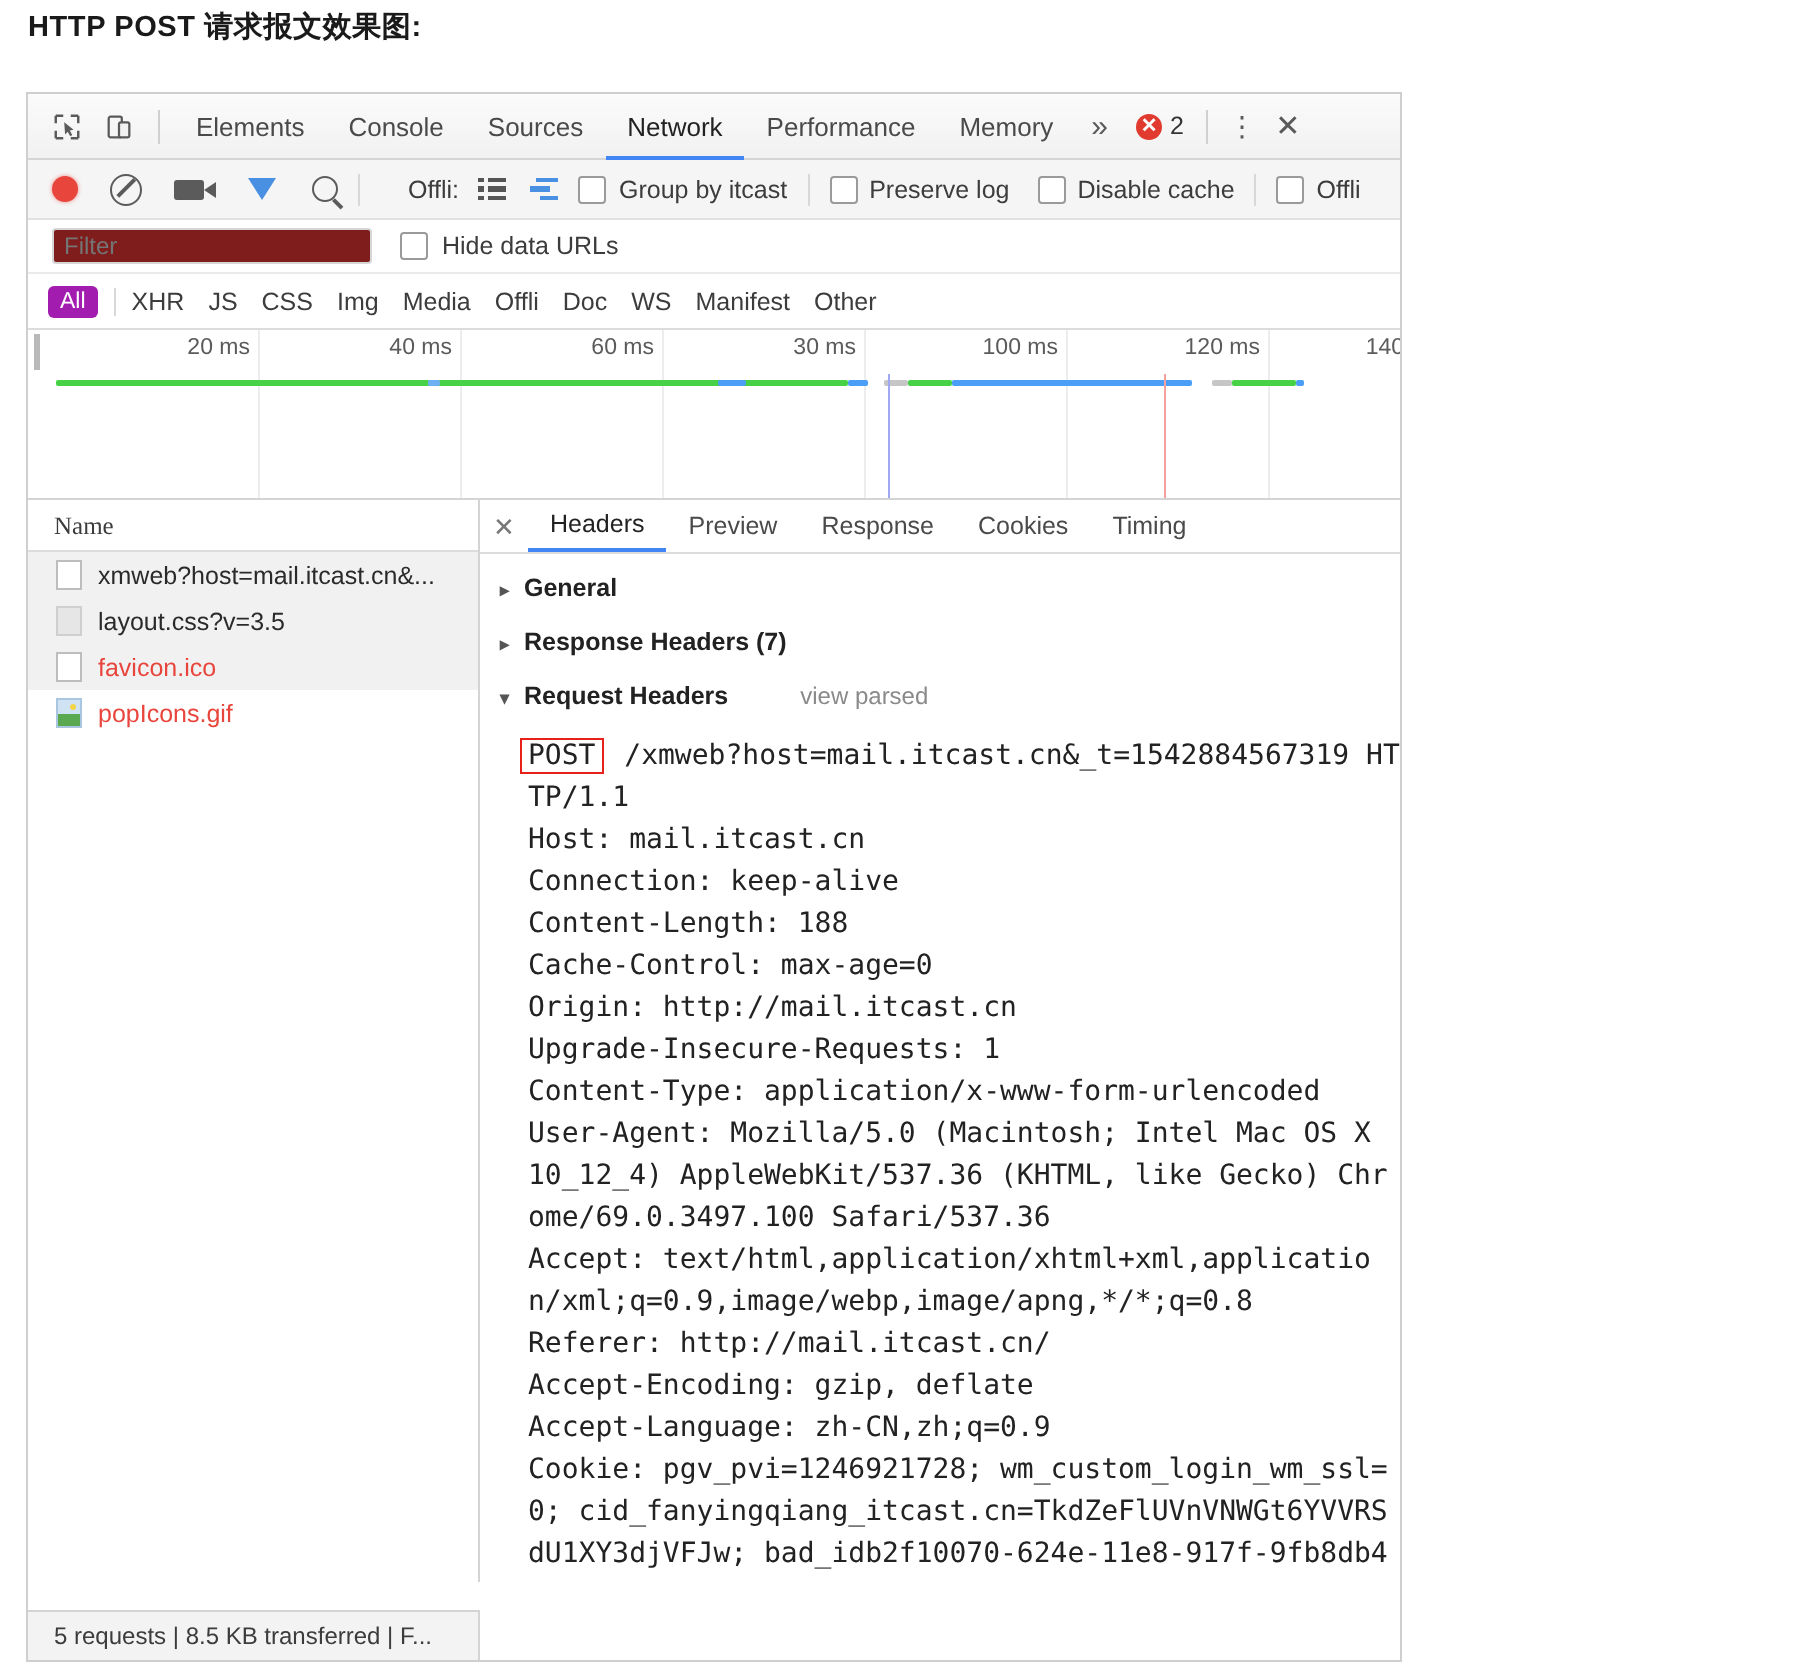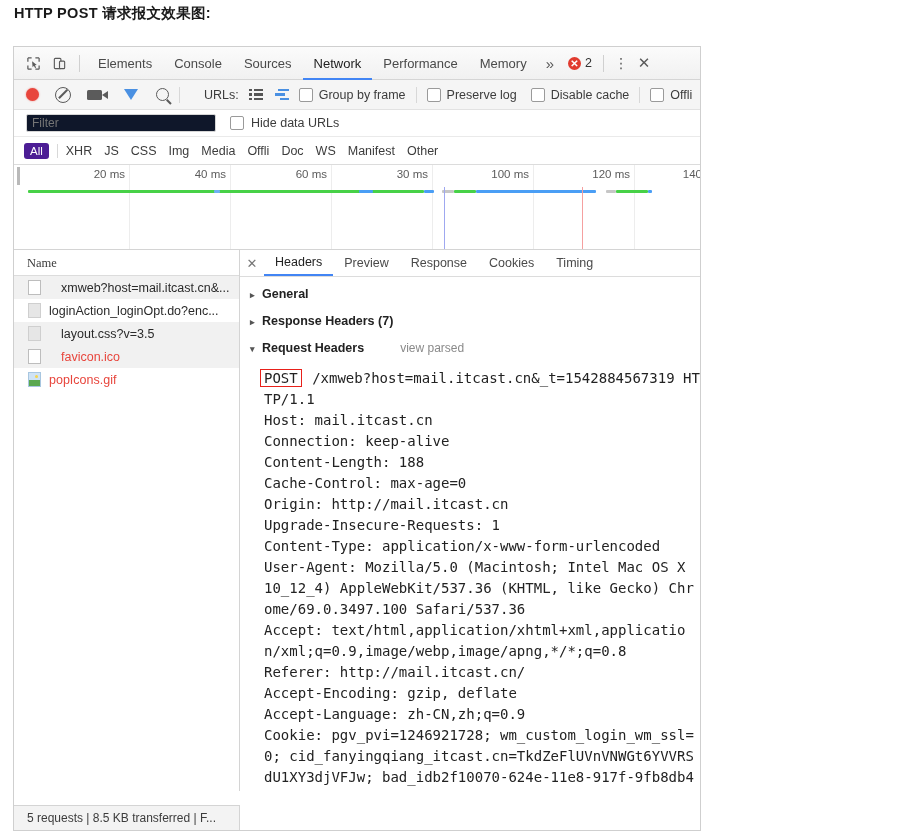--- a/index.html
+++ b/index.html
@@ -187,25 +187,25 @@
 
   
   .filterbar {
     height: 27px;
     background: #ffffff;
     border-bottom: 1px solid #eaeaea;
     display: flex; align-items: center;
     box-sizing: border-box;
   }
   .filterinput {
-    width: 190px; height: 18px;
+    width: 160px; height: 18px;
     margin-left: 12px;
     border: 1px solid #d6d6d6;
     border-radius: 2px;
-    background: #0f172a;
+    background: #7f1d1d;
     font-size: 12px; color: #9a9a9a;
     padding: 0 5px; line-height: 18px;
     box-sizing: border-box;
     font-family: "Liberation Sans", sans-serif;
     flex: none;
   }
   .hideurls {
     display: flex; align-items: flex-start; gap: 7px;
     margin-left: 14px; font-size: 12.5px; color: #3c3c3c;
     flex: none;
@@ -215,21 +215,21 @@
   .typebar {
     height: 28px;
     background: #ffffff;
     border-bottom: 1px solid #dcdcdc;
     display: flex; align-items: center;
     font-size: 12.5px; color: #3c3c3c;
     box-sizing: border-box;
   }
   .typebar .pill {
     margin-left: 10px;
-    background: #4c1d95; color: #fff;
+    background: #a21caf; color: #fff;
     border-radius: 3px;
     padding: 2px 6px; font-size: 11.5px;
     flex: none;
   }
   .typebar .tsep {
     width: 1px; height: 14px; background: #d8d8d8;
     margin: 0 8px; flex: none;
   }
   .typebar .titem { margin-right: 12px; flex: none; white-space: nowrap; }
 
@@ -287,21 +287,21 @@
   .filelist { flex: 1; overflow: hidden; }
   .filerow {
     height: 23px;
     display: flex; align-items: center;
     padding-left: 14px;
     font-size: 12.5px;
     color: #2a2a2a;
     box-sizing: border-box;
     white-space: nowrap;
   }
-  .filerow.shade { background: #f1f1f1; gap: 12px; }
+  .filerow.shade { background: #f1f1f1; }
   .filerow.err .fname { color: #e8453c; }
   .ficon {
     width: 13px; height: 15px;
     border: 1px solid #bdbdbd;
     background: #fff;
     margin-right: 8px; flex: none;
     box-sizing: border-box;
   }
   .ficon.gray { background: #e6e6e6; border-color: #cfcfcf; }
   .ficon.img {
@@ -447,37 +447,37 @@
       <div class="closeX">✕</div>
     </div>
 
     <div class="ctlbar">
       <div class="recdot"></div>
       <div class="clearicon"></div>
       <div class="camicon"></div>
       <div class="funnel"></div>
       <div class="searchicon"></div>
       <div class="ctlsep"></div>
-      <span class="viewlabel">URLs:</span>
+      <span class="viewlabel">Offli:</span>
       <div class="listicon">
         <span style="top:0"></span>
           <span class="l" style="top:0"></span>
         <span style="top:4.4px"></span>
           <span class="l" style="top:4.4px"></span>
         <span style="top:8.8px"></span>
           <span class="l" style="top:8.8px"></span>
       </div>
       <div class="waterfallicon">
         <i style="left:4px;  top:0;   width:11px;"></i>
         <i style="left:1px;  top:4.3px; width:10px;"></i>
         <i style="left:6px;  top:8.6px; width:9px;"></i>
       </div>
       <div class="cbgroup" style="margin-left:10px">
         <span class="cb"></span>
-        <span>Group by frame</span>
+        <span>Group by itcast</span>
       </div>
       <div class="ctlsep"></div>
       <div class="cbgroup">
         <span class="cb"></span>
         <span>Preserve log</span>
       </div>
       <div class="cbgroup" style="margin-left:14px">
         <span class="cb"></span>
         <span>Disable cache</span>
       </div>
@@ -545,24 +545,20 @@
     </div>
 
     <div class="panes">
 
       <div class="leftpane">
         <div class="namehdr">Name</div>
         <div class="filelist">
           <div class="filerow shade">
             <span class="ficon"></span>
             <span class="fname">xmweb?host=mail.itcast.cn&amp;...</span>
-          </div>
-          <div class="filerow">
-            <span class="ficon gray"></span>
-            <span class="fname">loginAction_loginOpt.do?enc...</span>
           </div>
           <div class="filerow shade">
             <span class="ficon gray"></span>
             <span class="fname">layout.css?v=3.5</span>
           </div>
           <div class="filerow err shade">
             <span class="ficon"></span>
             <span class="fname">favicon.ico</span>
           </div>
           <div class="filerow err">

